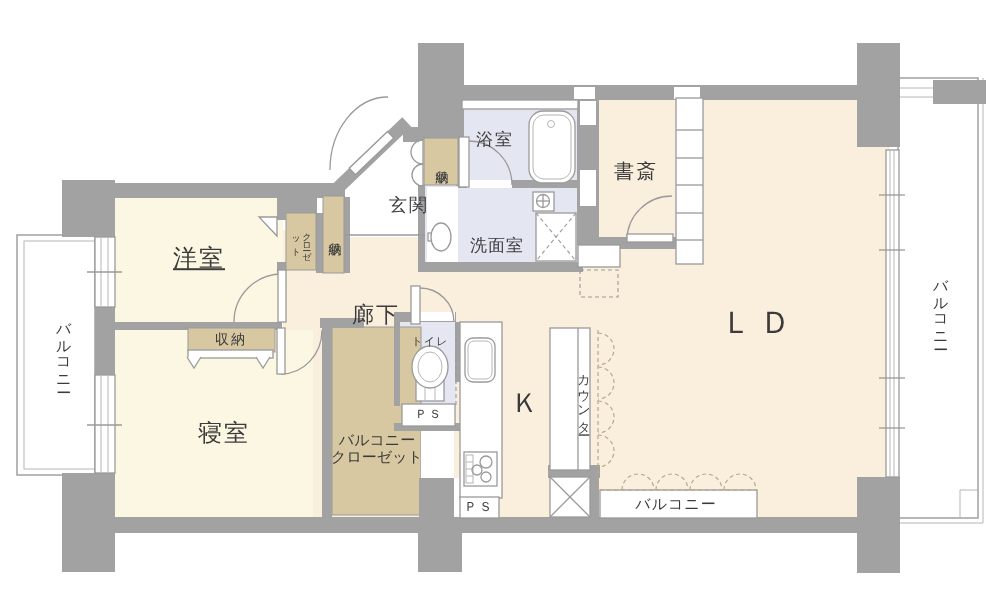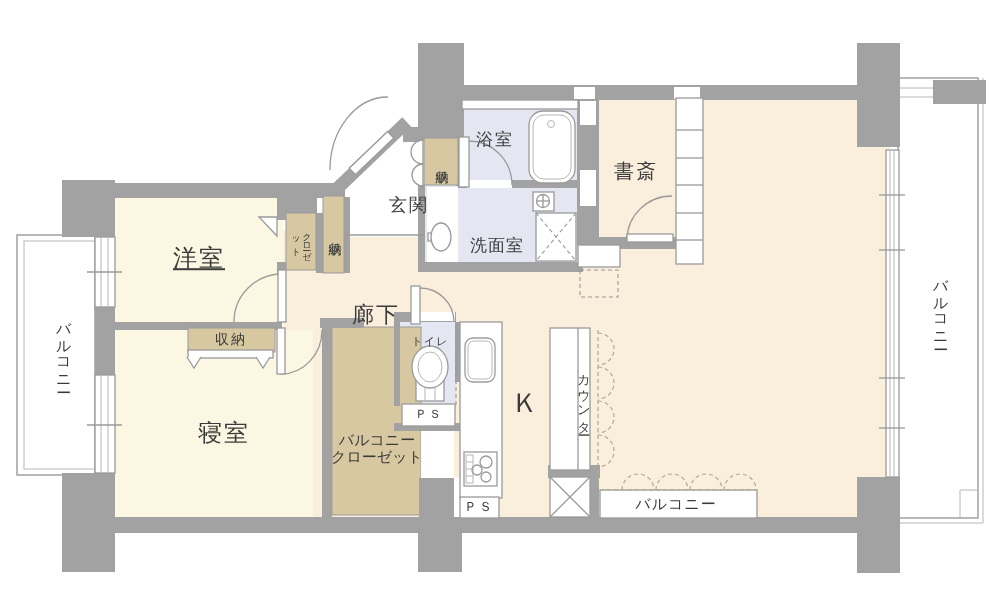--- a/index.html
+++ b/index.html
@@ -258,20 +258,21 @@
     <path d="M598,401 A16,16 0 0 1 598,433" class="scl"></path>
     <path d="M598,435 A16,16 0 0 1 598,467" class="scl"></path>
     <line x1="600" y1="490" x2="757" y2="490" class="scl"></line>
     <path d="M622,490 A16,16 0 0 1 654,490" class="scl"></path>
     <path d="M656,490 A16,16 0 0 1 688,490" class="scl"></path>
     <path d="M690,490 A16,16 0 0 1 722,490" class="scl"></path>
     <path d="M724,490 A16,16 0 0 1 756,490" class="scl"></path>
   </g>
 </svg>
 
+  <div class="lbl" style="left:760px;top:323px;font-size:31px;letter-spacing:8px;">ＬＤ</div>
   <div class="lbl" style="left:526px;top:404px;font-size:27px;">Ｋ</div>
   <div class="lbl" style="left:199px;top:258px;font-size:24px;text-decoration:underline;">洋室</div>
   <div class="lbl" style="left:224px;top:433px;font-size:24px;">寝室</div>
   <div class="lbl" style="left:409px;top:205px;font-size:18px;">玄関</div>
   <div class="lbl" style="left:376px;top:291px;font-size:22px;margin-top:24px;">廊下</div>
   <div class="lbl" style="left:495px;top:140px;font-size:17px;">浴室</div>
   <div class="lbl" style="left:497px;top:234px;font-size:17px;letter-spacing:1px;margin-top:12px;">洗面室</div>
   <div class="lbl" style="left:430px;top:341px;font-size:11px;letter-spacing:1px;">トイレ</div>
   <div class="lbl" style="left:636px;top:171px;font-size:20px;">書斎</div>
   <div class="lbl" style="left:377px;top:448px;font-size:15px;letter-spacing:0;">

